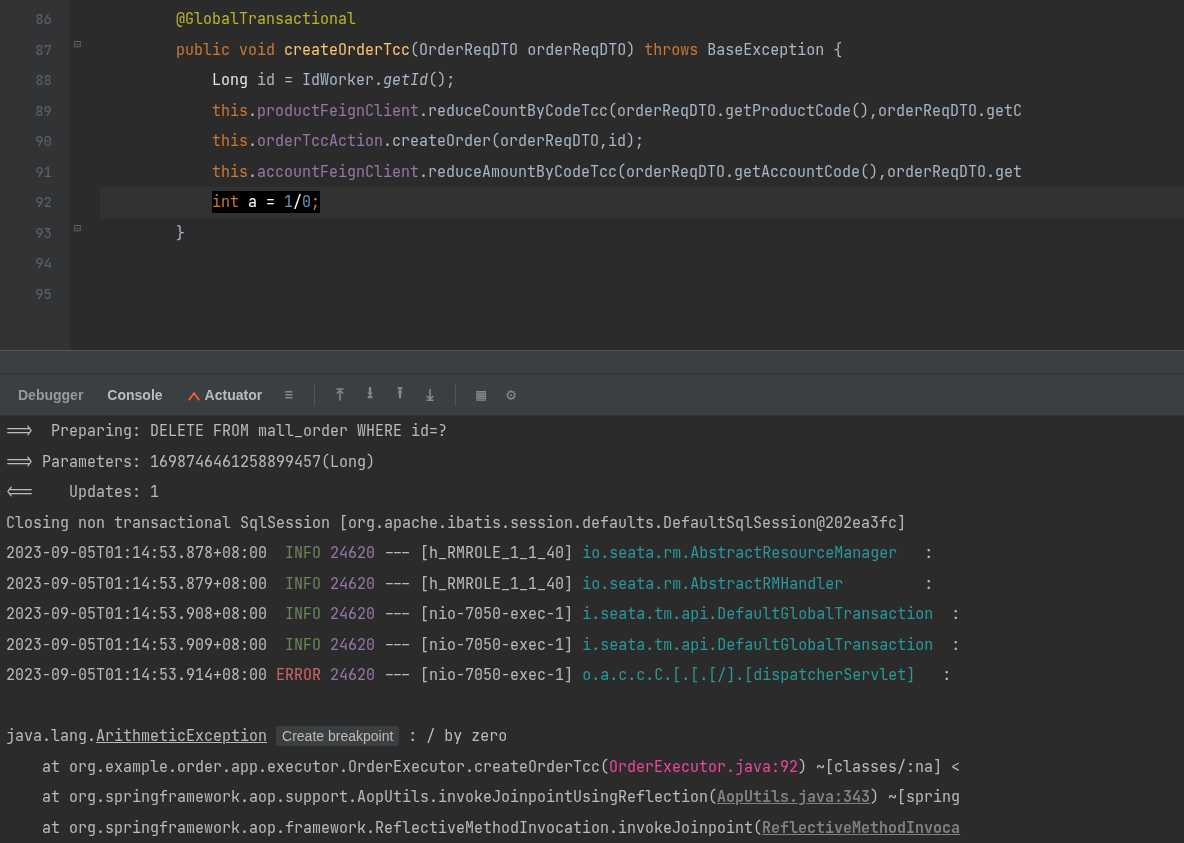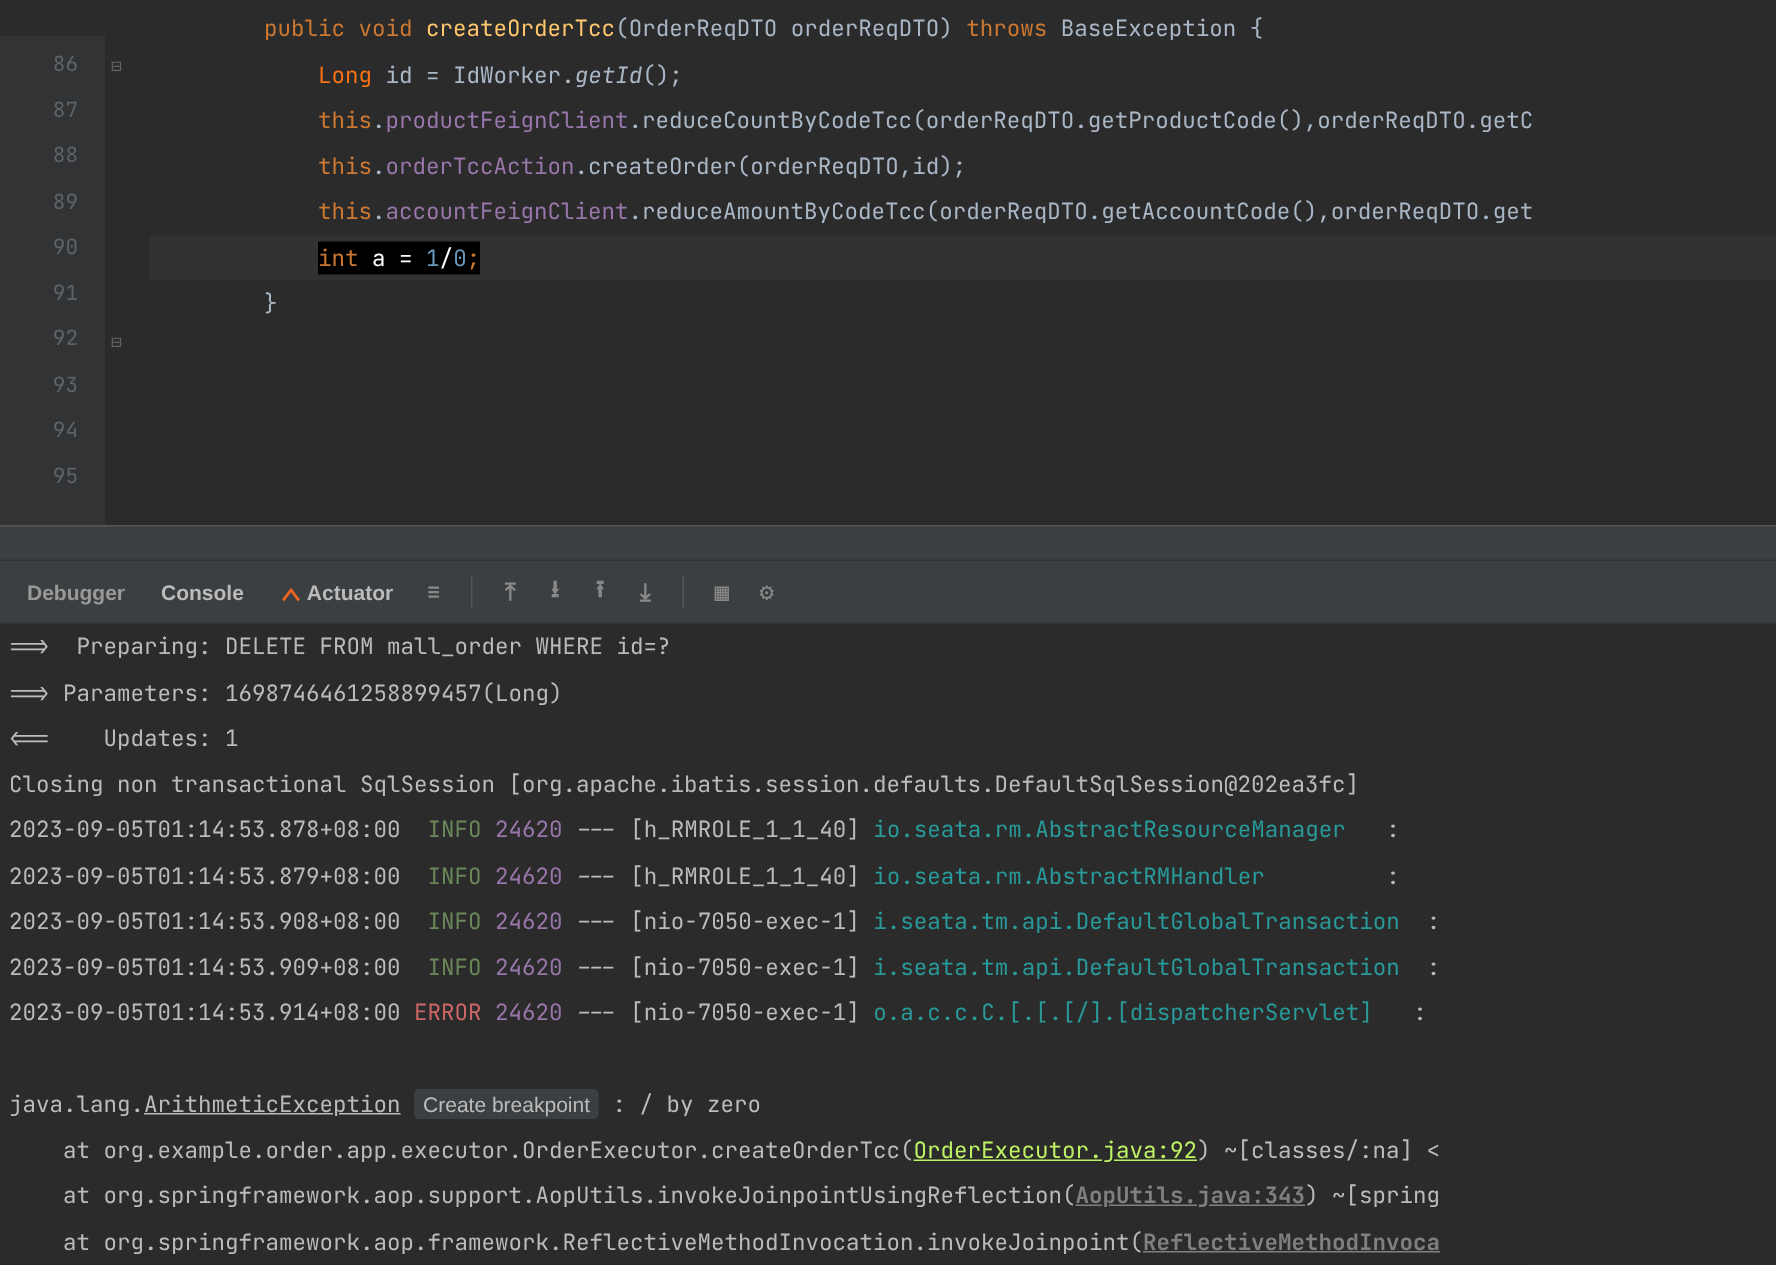--- a/index.html
+++ b/index.html
@@ -19,21 +19,20 @@
 }
 .gutter {
   width: 70px;
   background: #313335;
   color: #606366;
   padding-top: 4px;
   text-align: right;
   padding-right: 18px;
   font-size: 14px;
   line-height: 30.5px;
-  margin-top: 24px;
 }
 .fold-col {
   width: 30px;
   background: #2b2b2b;
   position: relative;
 }
 .fold-mark {
   position: absolute;
   left: 4px;
   color: #606366;
@@ -49,21 +48,21 @@
   height: 30.5px;
   line-height: 30.5px;
   padding-left: 4px;
   white-space: pre;
 }
 .hl-line { background: #323232; }
 .sel { background: #000000; color: #fff; padding: 1px 0; }
 .tok-annotation { color: #bbb529; }
 .tok-keyword { color: #cc7832; }
 .tok-method { color: #ffc66d; }
-.tok-type { color: #f97316; }
+.tok-type { color: #e5e5e5; }
 .tok-typeDecl { color: #a9b7c6; }
 .tok-field { color: #9876aa; }
 .tok-italic { font-style: italic; }
 .tok-num { color: #6897bb; }
 .tok-punct { color: #cc7832; }
 
 .separator {
   height: 24px;
   background: #3c3f41;
   border-top: 1px solid #555;
@@ -114,21 +113,21 @@
 .con-line {
   height: 30.5px;
   line-height: 30.5px;
   white-space: pre;
   color: #bbbbbb;
 }
 .lvl-info { color: #6a8759; }
 .lvl-error { color: #cc6666; }
 .pid { color: #9876aa; }
 .logger { color: #299999; }
-.link { color: #bef264; text-decoration: underline; cursor: pointer; }
+.link { color: #ec4899; cursor: pointer; }
 .graylink { color: #808080; text-decoration: underline; font-weight: bold; }
 .grayul { color: #bbbbbb; text-decoration: underline; }
 .hint {
   background: #3c3f41;
   border-radius: 3px;
   padding: 2px 6px;
   color: #bbbbbb;
   font-family: -apple-system, "Segoe UI", sans-serif;
   font-size: 14px;
   cursor: pointer;
@@ -159,20 +158,21 @@
       <div>95</div>
     </div>
 
     <div class="fold-col">
       <span class="fold-mark" style="top:36px">⊟</span>
       <span class="fold-mark" style="top:220px">⊟</span>
     </div>
 
     <div class="code-col">
 
+      <div class="code-line"><span>        </span><span class="tok-annotation">@GlobalTransactional</span></div>
 
       <div class="code-line"><span>        </span><span class="tok-keyword">public</span> <span class="tok-keyword">void</span> <span class="tok-method">createOrderTcc</span><span>(</span><span class="tok-typeDecl">OrderReqDTO</span> <span>orderReqDTO</span><span>)</span> <span class="tok-keyword">throws</span> <span>BaseException</span><span> {</span></div>
 
       <div class="code-line"><span>            </span><span class="tok-type">Long</span> <span>id</span><span> = </span><span>IdWorker</span><span>.</span><span class="tok-italic">getId</span><span>();</span></div>
 
       <div class="code-line"><span>            </span><span class="tok-keyword">this</span><span>.</span><span class="tok-field">productFeignClient</span><span>.</span><span>reduceCountByCodeTcc</span><span>(orderReqDTO.getProductCode(),orderReqDTO.getC</span></div>
 
       <div class="code-line"><span>            </span><span class="tok-keyword">this</span><span>.</span><span class="tok-field">orderTccAction</span><span>.</span><span>createOrder</span><span>(orderReqDTO,id);</span></div>
 
       <div class="code-line"><span>            </span><span class="tok-keyword">this</span><span>.</span><span class="tok-field">accountFeignClient</span><span>.</span><span>reduceAmountByCodeTcc</span><span>(orderReqDTO.getAccountCode(),orderReqDTO.get</span></div>

